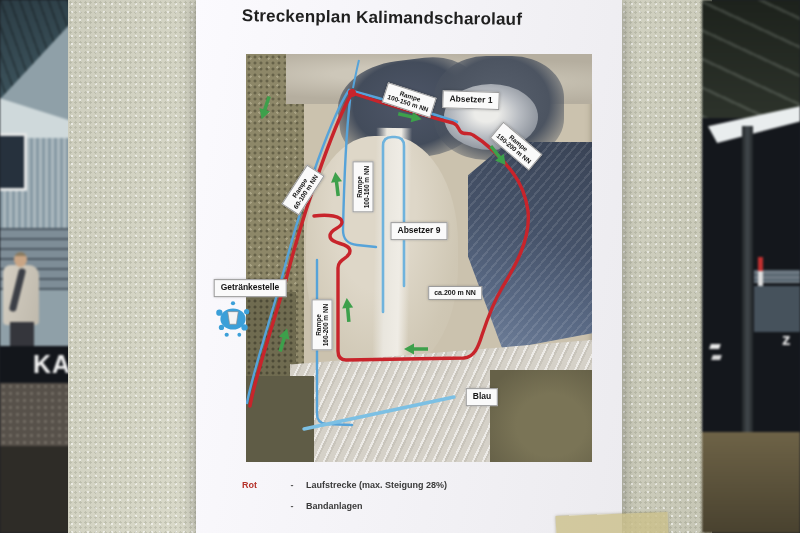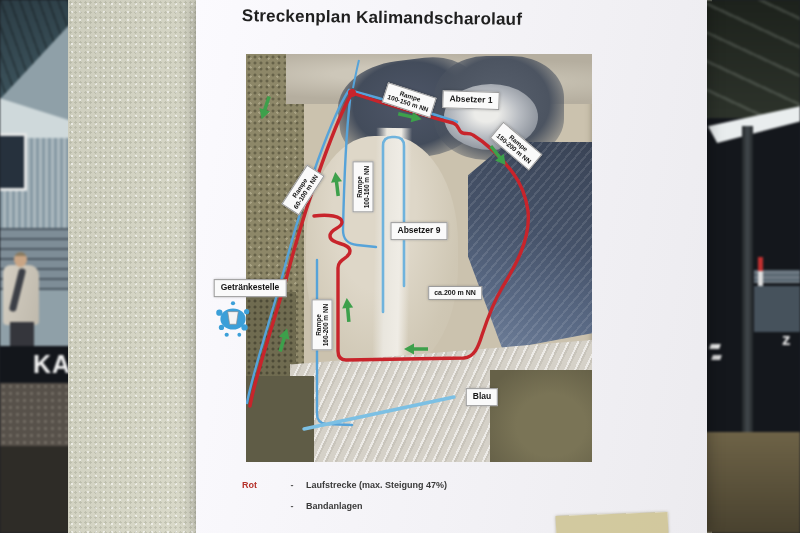--- a/index.html
+++ b/index.html
@@ -54,21 +54,21 @@
      background-image:repeating-linear-gradient(0deg,rgba(255,255,255,.25) 0 1px,transparent 1px 5px);}
   .pole-right{left:56px;top:257px;width:5px;height:34px;
      background:linear-gradient(#c03030 0 40%,#dddddd 40%);}
   .floor-right{left:52px;top:286px;width:46px;height:46px;background:#46525c;}
   .mark-right1{left:8px;top:344px;width:10px;height:5px;background:#e8e8e8;transform:skewX(-18deg);}
   .mark-right2{left:10px;top:355px;width:9px;height:5px;background:#d8d8d8;transform:skewX(-18deg);}
   .letter-z{left:80px;top:330px;color:#e9e9e9;font-size:17px;font-weight:bold;}
   .ground-right{left:0;top:432px;width:98px;height:101px;background:linear-gradient(#6e6347,#49422f);}
 
   
-  #poster{left:196px;top:0;width:511px;height:533px;
+  #poster{left:196px;top:0;width:426px;height:533px;
      background:linear-gradient(100deg,#fbfafe 0%,#f3f2f6 55%,#ecebef 100%);
      box-shadow:0 0 16px rgba(0,0,0,.35);}
   #poster-title{left:36px;top:8px;width:300px;text-align:center;font-size:17px;font-weight:bold;
      color:#1f1f1f;letter-spacing:.2px;transform:rotate(.8deg);}
 
   
   #map{left:50px;top:54px;width:346px;height:408px;overflow:hidden;background:#cbc2ae;
      box-shadow:inset 0 0 6px rgba(90,85,70,.5);}
   .t-forest-left{left:0;top:0;width:58px;height:408px;background-color:#8d8768;
      background-image:radial-gradient(rgba(70,68,48,.55) 1.2px,transparent 1.8px),
@@ -271,21 +271,21 @@
         <circle cx="20" cy="5" r="2"></circle>
           <circle cx="14" cy="35" r="2"></circle>
           <circle cx="26" cy="35" r="1.8"></circle>
       </g>
       <path d="M15,13 h10 l-1.8,12 h-6.4 z" fill="#f4f4f4" stroke="#8a8a8a" stroke-width="0.6"></path>
     </svg>
 
     <div id="legend-rot" class="legend-row" style="top:480px;">
       <span class="lg-name">Rot</span>
       <span class="lg-dash">-</span>
-      <span class="lg-desc">Laufstrecke (max. Steigung 47%)</span>
+      <span class="lg-desc">Laufstrecke (max. Steigung 28%)</span>
     </div>
     <div id="legend-blau" class="legend-row" style="top:501px;">
       <span class="lg-name">Blau</span>
       <span class="lg-dash">-</span>
       <span class="lg-desc">Bandanlagen</span>
     </div>
   </div>
 
   <div id="tape" class="abs"></div>
 

